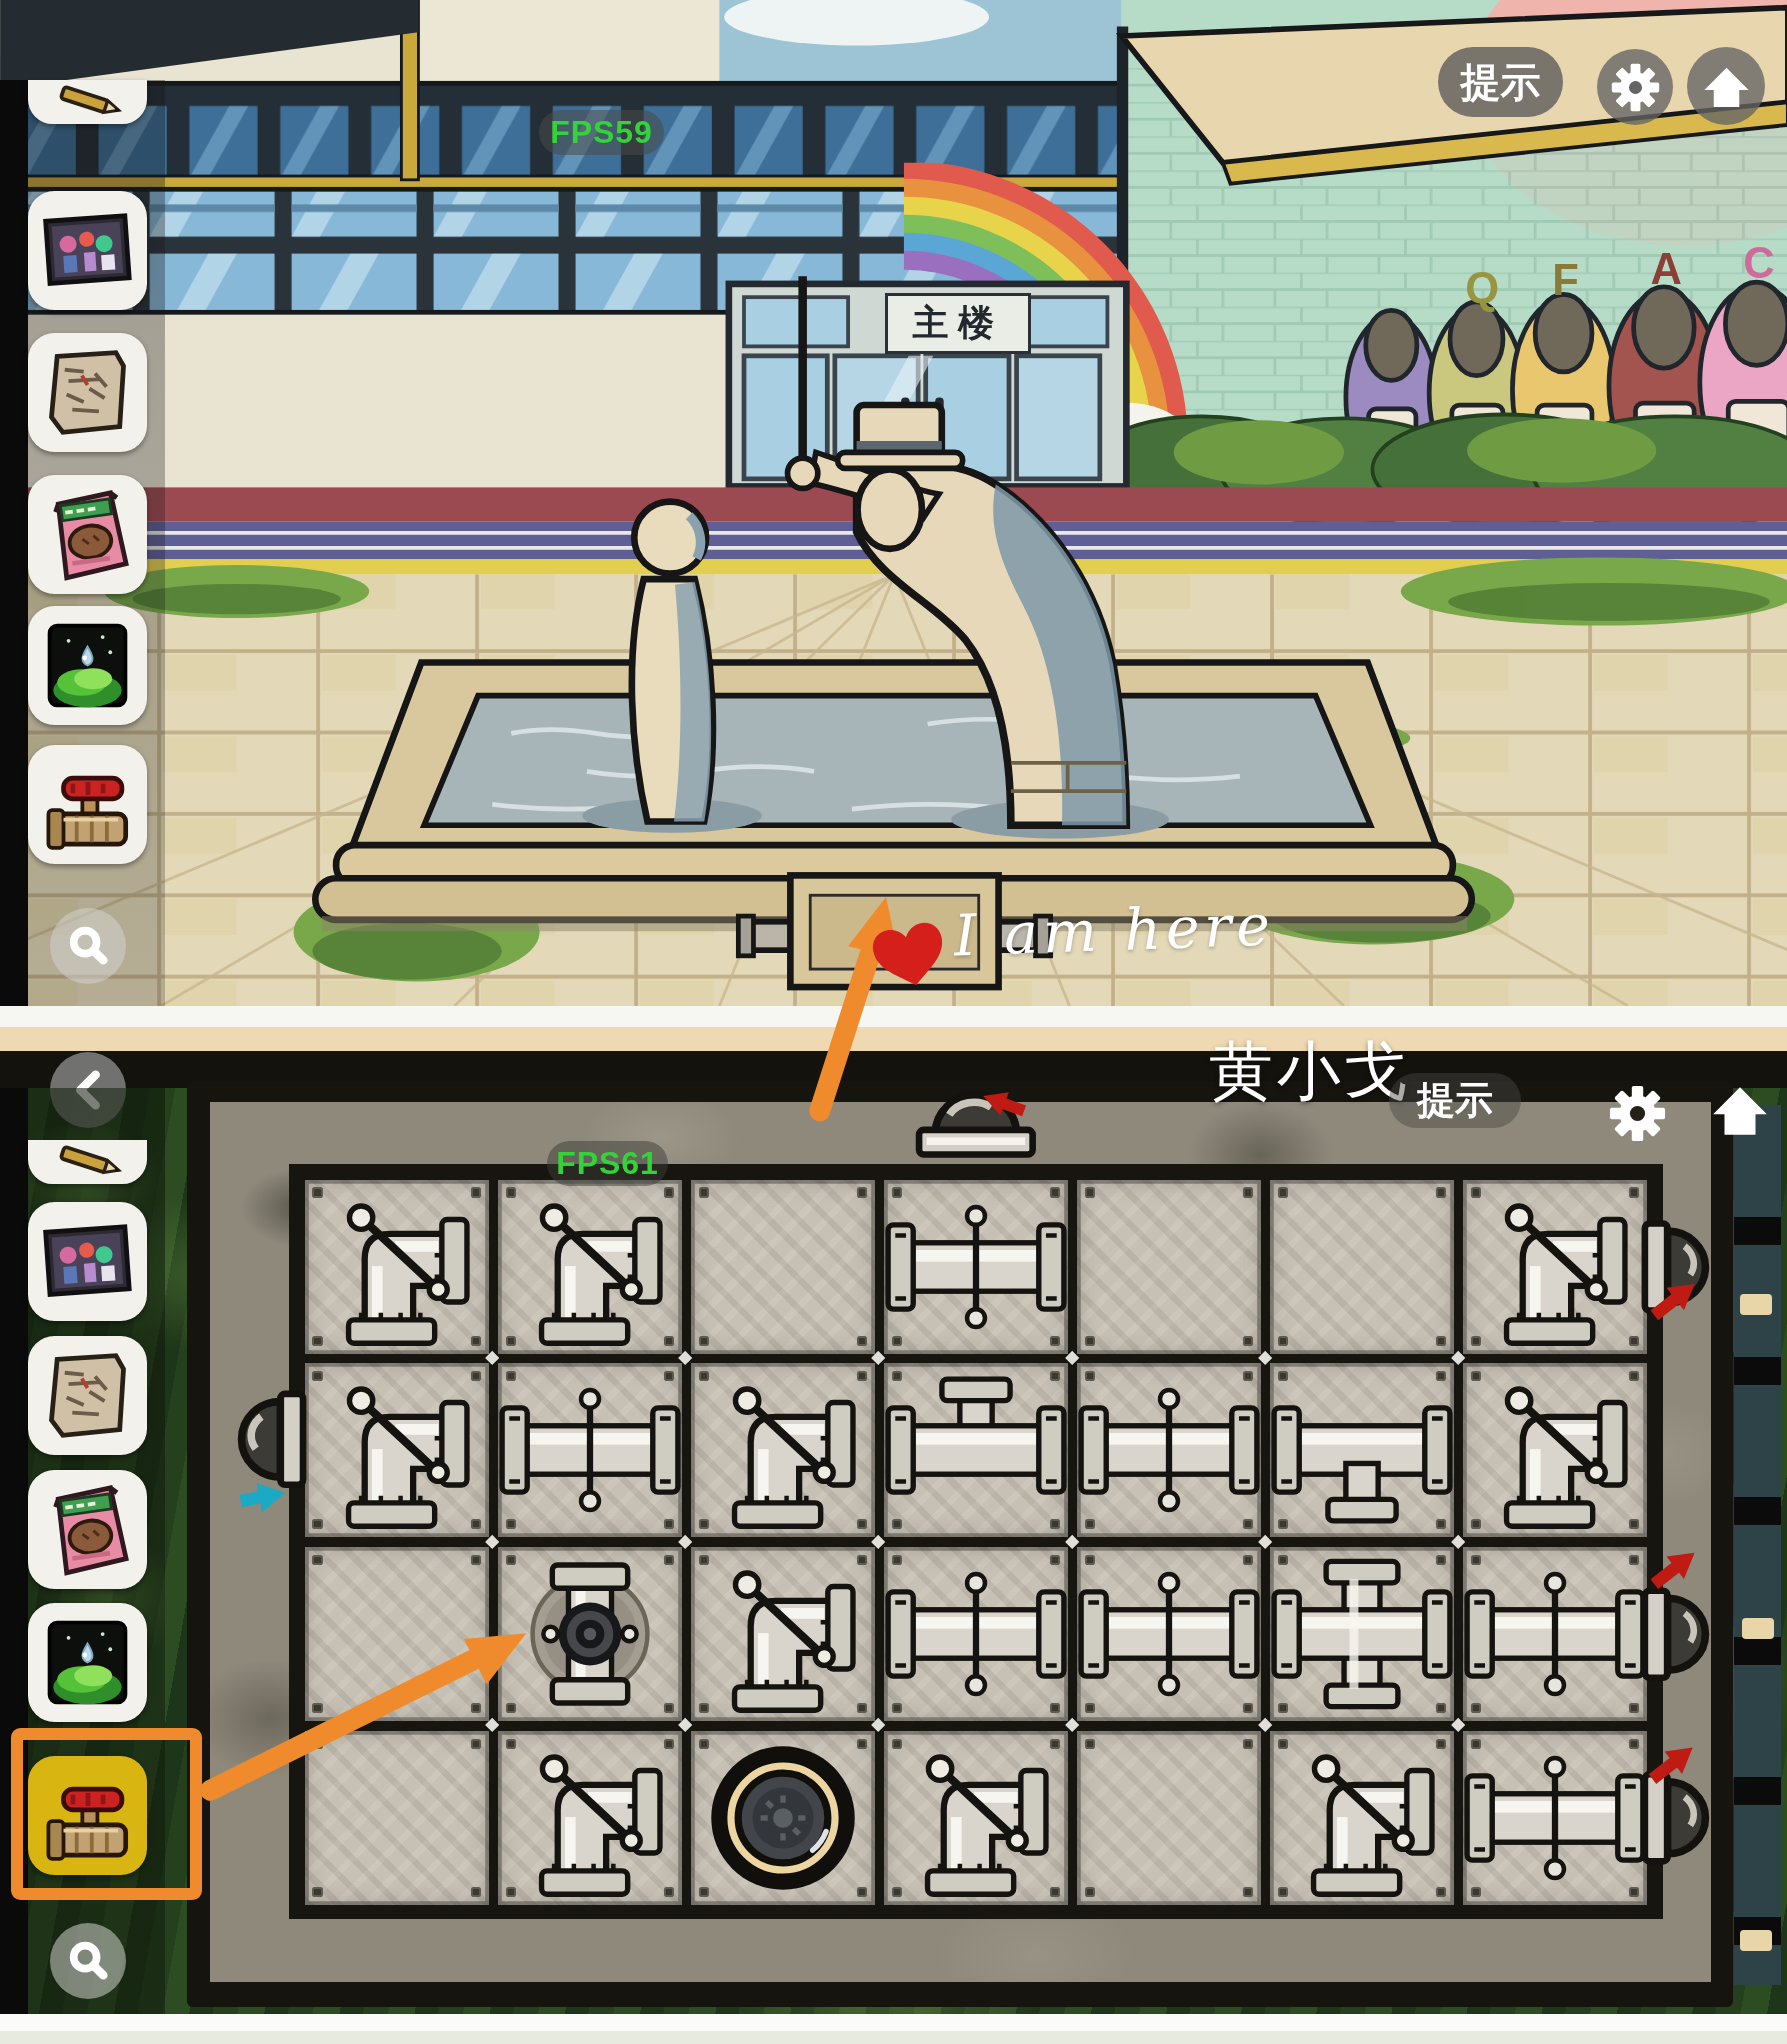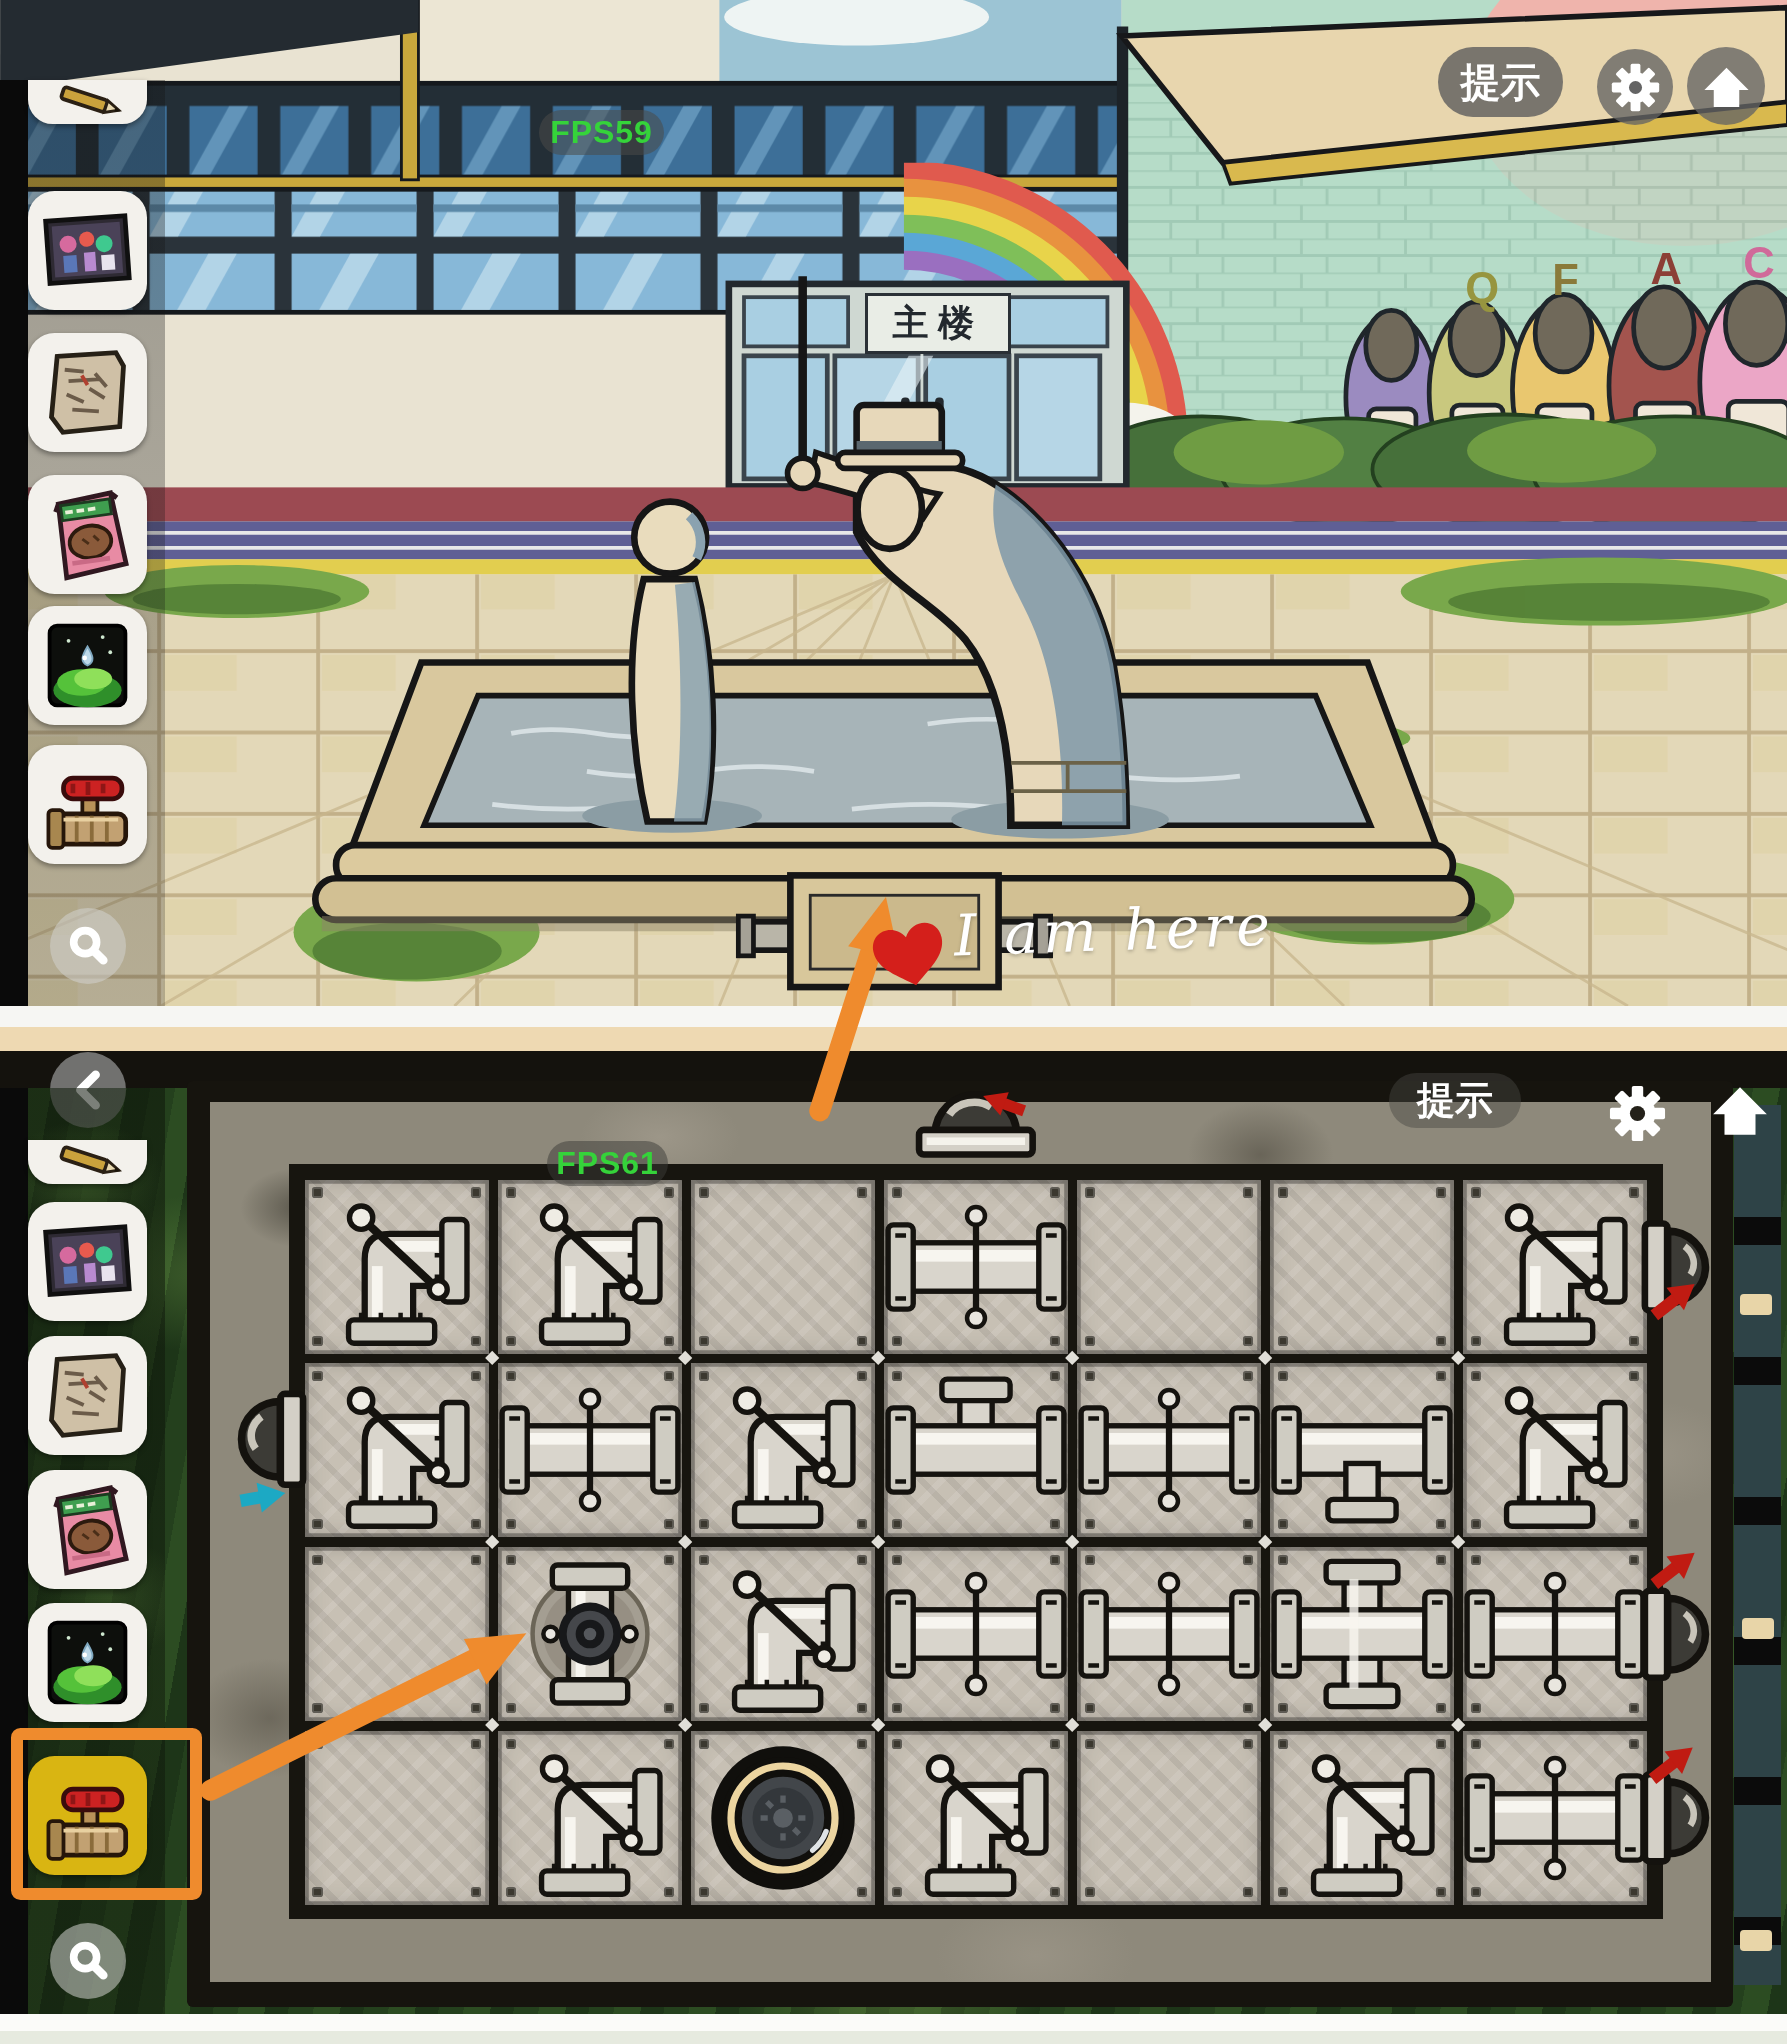--- a/index.html
+++ b/index.html
@@ -259,21 +259,21 @@
           <rect x="792" y="974" width="46" height="30" fill="#b9b5a8" stroke="#161616" stroke-width="6"></rect>
           <rect x="780" y="968" width="16" height="42" fill="#a5a196" stroke="#161616" stroke-width="5"></rect>
           <rect x="1052" y="974" width="46" height="30" fill="#b9b5a8" stroke="#161616" stroke-width="6"></rect>
           <rect x="1094" y="968" width="16" height="42" fill="#a5a196" stroke="#161616" stroke-width="5"></rect>
           <rect x="835" y="925" width="220" height="118" fill="#d8c79b" stroke="#161616" stroke-width="7"></rect>
           <rect x="856" y="946" width="178" height="78" fill="#cbb98c" stroke="#2a2a2a" stroke-width="3"></rect>
         </g>
       </g>
     </svg>
 
-    <div class="abs door-sign" style="left:865px;top:293px;width:140px;height:55px;">
+    <div class="abs door-sign" style="left:885px;top:293px;width:140px;height:55px;">
         <span>主楼</span>
       </div>
     <div class="abs fps-pill" style="left:539px;top:110px;width:125px;height:45px;">
         <span>FPS59</span>
       </div>
     <div class="abs ui-pill" style="left:1438px;top:47px;width:125px;height:70px;font-size:40px;">
         <span>提示</span>
       </div>
     <div class="abs icon-circle" style="left:1597px;top:49px;width:76px;height:76px;">
       <span class="white-icon">
@@ -752,20 +752,21 @@
       </svg></div>
   <div id="ladder" class="abs">
     <div class="ladder-light" style="left:5.7px;top:189px;"></div>
     <div class="ladder-light" style="left:7.6px;top:513px;"></div>
     <div class="ladder-light" style="left:5.7px;top:825px;"></div>
   </div>
 
   <div class="abs fps-pill" style="left:547px;top:1141px;width:121px;height:45px;background:rgba(60,60,56,.5);">
       <span>FPS61</span>
     </div>
+  <div id="watermark" class="abs"><span>黄小戈</span></div>
   <div id="hint-bottom" class="abs">
       <span>提示</span>
     </div>
   <div class="abs" style="left:1609px;top:1085px;">
     <span class="white-icon"><svg width="57" height="57" viewBox="-30 -30 60 60">
           <g fill="#fff">
             <g id="gt2">
               <rect x="-6" y="-29" width="12" height="14" rx="2"></rect>
             </g>
             <use href="#gt2" transform="rotate(45)"></use>

